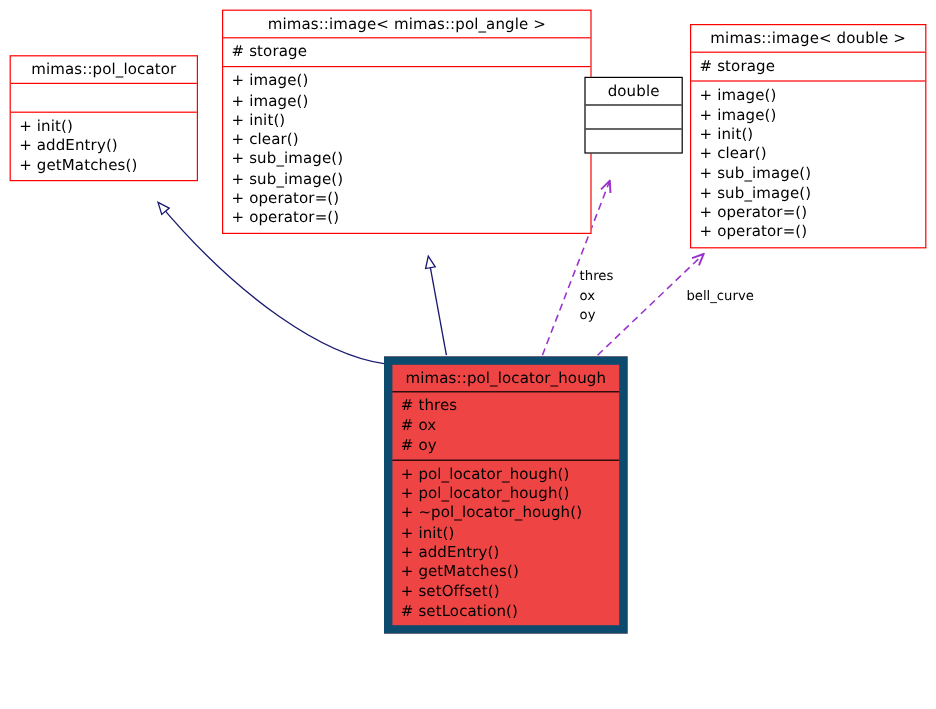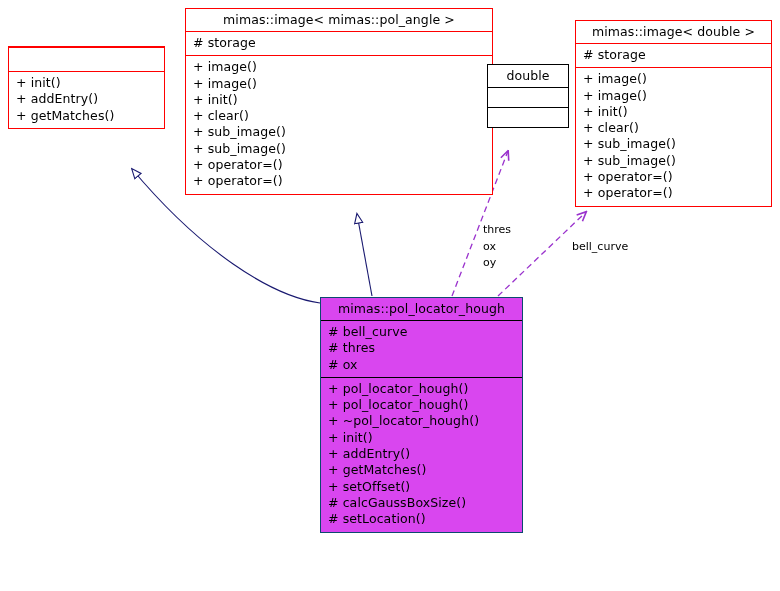--- a/index.html
+++ b/index.html
@@ -28,22 +28,22 @@
     box-sizing: border-box;
     border: 1px solid #ff0000;
     background: #ffffff;
     font-size: 12.5px;
     color: #000000;
   }
   .uml-box.plain {
     border: 1px solid #000000;
   }
   .uml-box.highlight {
-    border: 1px solid #0c4a6e;
-    background: #d946ef;
+    border: 7px solid #0c4a6e;
+    background: #ef4444;
   }
   .compartment {
     box-sizing: border-box;
     padding: 3px 7px 4px 7px;
   }
   .compartment.sep {
     border-top: 1px solid #ff0000;
   }
   .uml-box.plain .compartment.sep,
   .uml-box.highlight .compartment.sep {
@@ -92,20 +92,23 @@
     <path d="M 320,303 C 270,296 200,250 132,169" fill="none" stroke="#191970" stroke-width="1.1" marker-end="url(#inherit-arrow)"></path>
 
     <path d="M 372,296 L 357,214" fill="none" stroke="#191970" stroke-width="1.1" marker-end="url(#inherit-arrow)"></path>
 
     <path d="M 452,296 L 508,151" fill="none" stroke="#9a32cd" stroke-width="1.3" stroke-dasharray="6,4" marker-end="url(#usage-arrow)"></path>
 
     <path d="M 498,296 L 586,212" fill="none" stroke="#9a32cd" stroke-width="1.3" stroke-dasharray="6,4" marker-end="url(#usage-arrow)"></path>
   </svg>
 
   <div class="uml-box" style="left:8px; top:46px; width:157px;">
+    <div class="compartment">
+      <div class="title-text">mimas::pol_locator</div>
+    </div>
     <div class="compartment sep empty-compartment"></div>
     <div class="compartment sep">
       <div class="member">+ init()</div>
       <div class="member">+ addEntry()</div>
       <div class="member">+ getMatches()</div>
     </div>
   </div>
 
   <div class="uml-box" style="left:185px; top:8px; width:308px;">
     <div class="compartment">
@@ -151,33 +154,32 @@
       <div class="member">+ operator=()</div>
       <div class="member">+ operator=()</div>
     </div>
   </div>
 
   <div class="uml-box highlight" style="left:320px; top:297px; width:203px;">
     <div class="compartment">
       <div class="title-text">mimas::pol_locator_hough</div>
     </div>
     <div class="compartment sep">
-      <div class="member"># bell_curve</div>
       <div class="member"># thres</div>
       <div class="member"># ox</div>
+      <div class="member"># oy</div>
     </div>
     <div class="compartment sep">
       <div class="member">+ pol_locator_hough()</div>
       <div class="member">+ pol_locator_hough()</div>
       <div class="member">+ ~pol_locator_hough()</div>
       <div class="member">+ init()</div>
       <div class="member">+ addEntry()</div>
       <div class="member">+ getMatches()</div>
       <div class="member">+ setOffset()</div>
-      <div class="member"># calcGaussBoxSize()</div>
       <div class="member"># setLocation()</div>
     </div>
   </div>
 
   <div class="edge-label" style="left:483px; top:222px;">thres
 ox
 oy</div>
 
   <div class="edge-label" style="left:572px; top:239px;">bell_curve</div>
 

